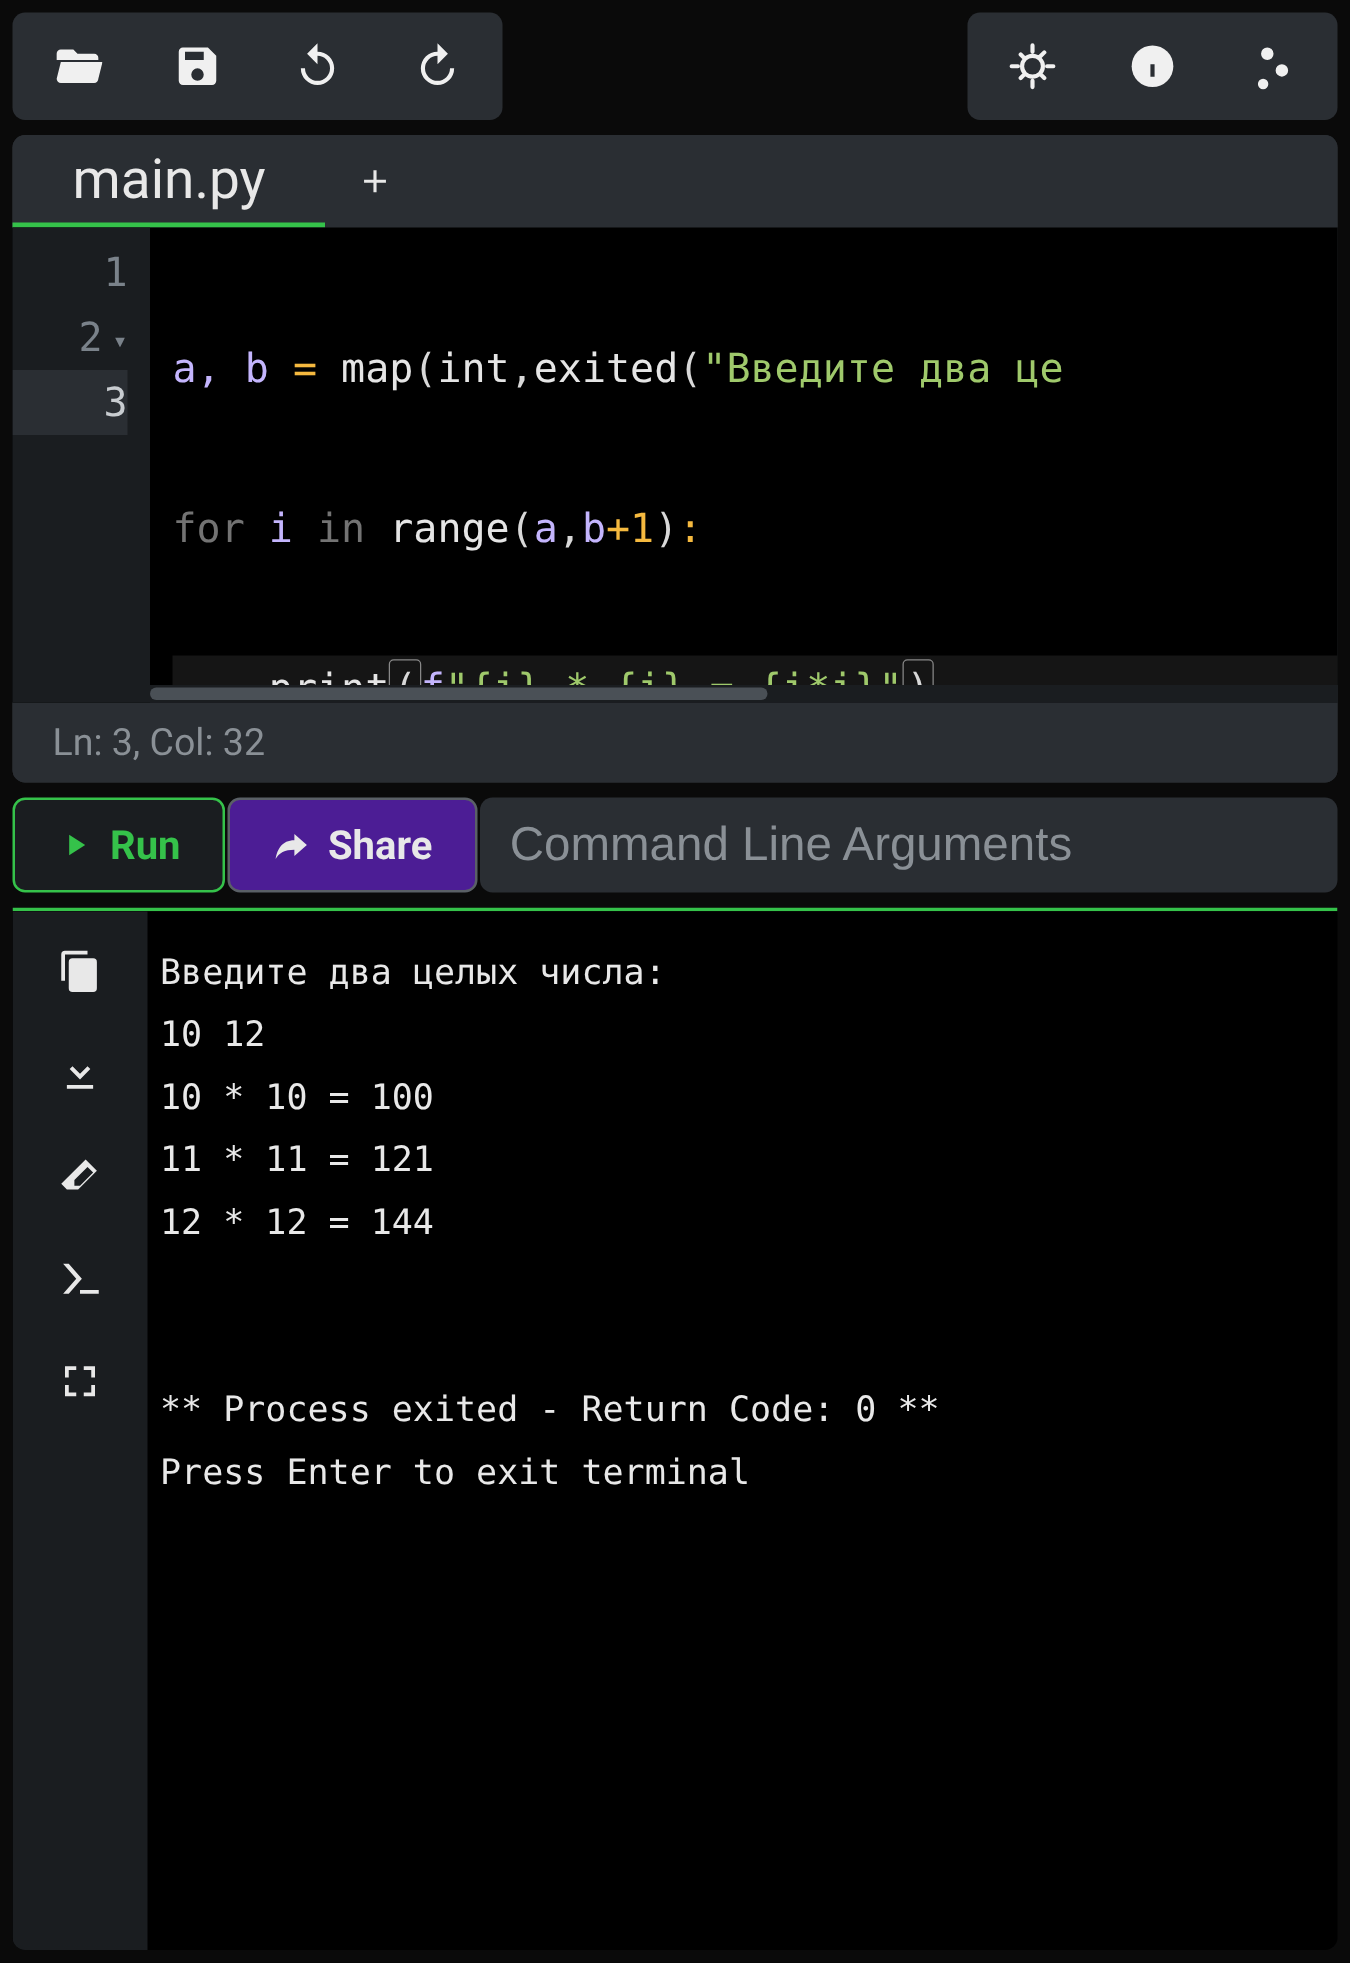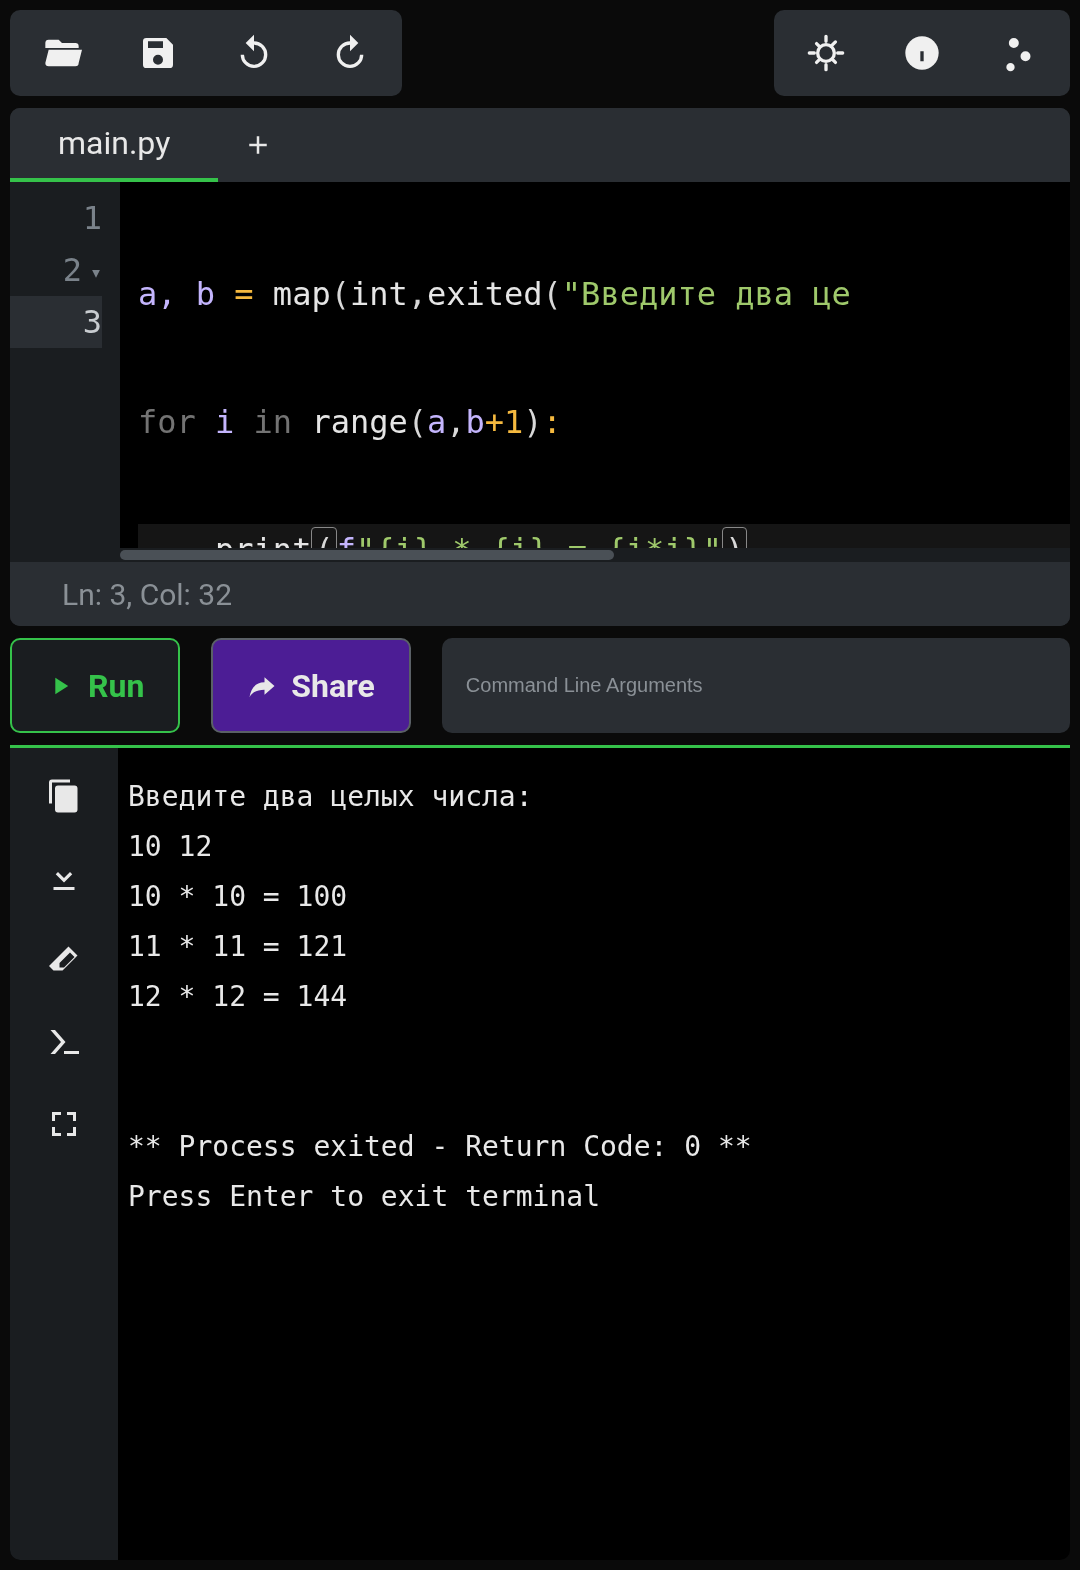--- a/index.html
+++ b/index.html
@@ -43,21 +43,21 @@
     align-items: center;
     height: 74px;
     border-radius: 10px 10px 0 0;
     background: #2a2e33;
   }
   .tab {
     padding: 0 48px;
     height: 100%;
     display: flex;
     align-items: center;
-    font-size: 32px;
+    font-size: 44px;
     color: #e8e8e8;
     border-bottom: 4px solid #35c24a;
     cursor: pointer;
   }
   .tab-add {
     width: 60px; display: flex; align-items: center; justify-content: center;
     font-size: 40px; color: #e8e8e8; cursor: pointer; margin-left: 10px;
   }
 
   .editor {
@@ -106,29 +106,29 @@
   .hscroll {
     position:absolute; bottom:0; left:110px; right:0; height:14px;
     background:#1a1d20;
   }
   .hscroll-thumb { position:absolute; left:0; width:52%; top:2px; bottom:2px; background:#4a5056; border-radius:6px;}
 
   .statusbar {
     height: 64px;
     display: flex;
     align-items: center;
-    padding: 0 52px;
+    padding: 0 32px;
     font-size: 30px;
     color: #8a9096;
     background: #2a2e33;
     border-radius: 0 0 10px 10px;
   }
 
   
-  .actionbar { display:flex; gap:31px; align-items:stretch; height:95px; }
+  .actionbar { display:flex; gap:2px; align-items:stretch; height:76px; }
   .btn {
     display:flex; align-items:center; justify-content:center;
     gap:14px;
     border-radius:10px;
     font-size:32px;
     font-weight:700;
     cursor:pointer;
     padding: 0 34px;
   }
   .btn-run {
@@ -142,21 +142,21 @@
     color:#e8e8e8;
     background:#4c1d95;
   }
   .btn-share svg { width:30px; height:30px; fill:#e8e8e8; }
   .args-input {
     flex:1;
     background:#2a2e33;
     border:none;
     border-radius:10px;
     padding:16px 24px;
-    font-size:20px;
+    font-size:38px;
     color:#e8e8e8;
   }
   .args-input::placeholder { color:#8a9096; }
 
   
   .terminal-pane {
     flex:1;
     display:flex;
     background:#000;
     border-top:3px solid #35c24a;

